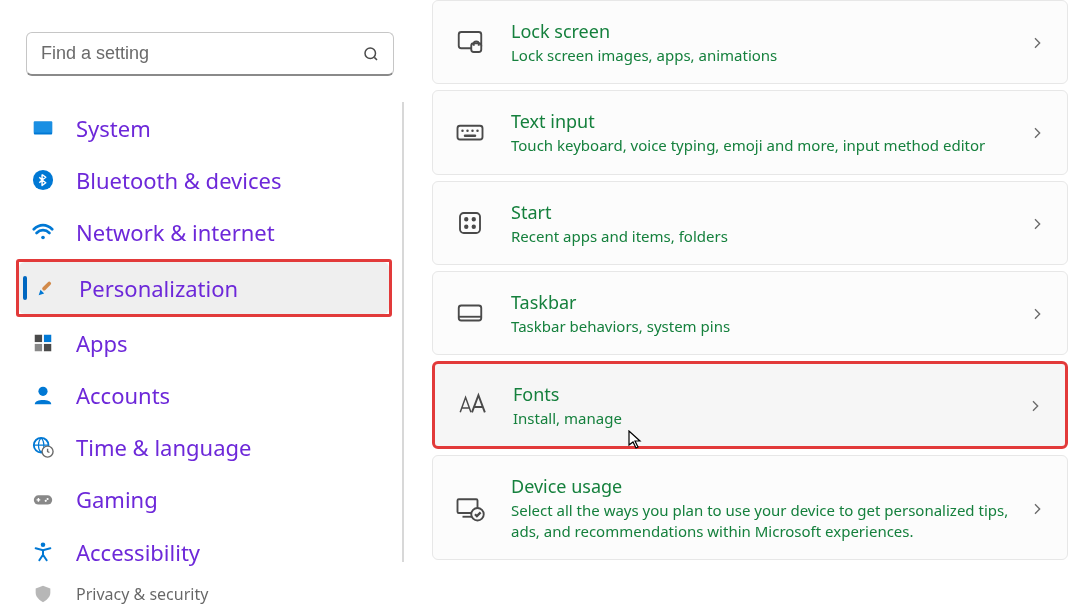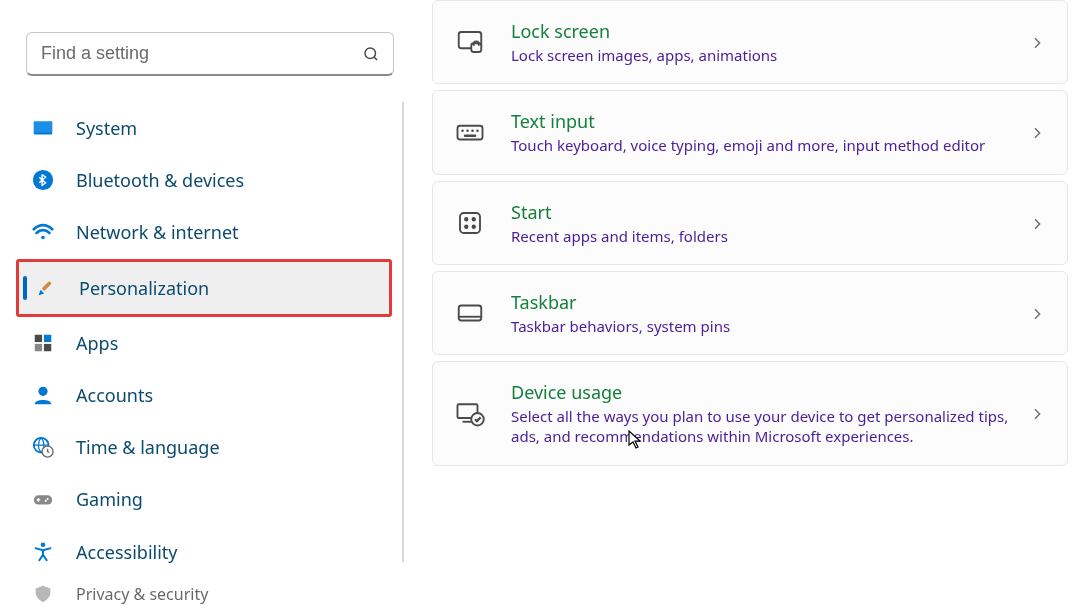--- a/index.html
+++ b/index.html
@@ -13,21 +13,21 @@
     border-radius: 6px; background: #ffffff; font-size: 18px; color: #737373;
     outline: none;
   }
   .search-input::placeholder { color: #6b6b6b; }
   .search-icon { position: absolute; right: 14px; top: 50%; transform: translateY(-50%); width: 18px; height: 18px; color: #4a4a4a; pointer-events: none; }
   .nav { position: relative; }
   .nav-scrollbar { position: absolute; right: 0px; top: 0; width: 2px; height: 460px; background: #d8d8d8; }
   .nav-item {
     display: flex; align-items: center; gap: 22px;
     height: 52.2px; padding: 0 16px; border-radius: 6px;
-    font-size: 18px; color: #0c4a6e; cursor: default;
+    font-size: 22px; color: #6d28d9; cursor: default;
     margin-right: 12px;
   }
   .nav-item .label { white-space: nowrap; }
   .nav-item.active { background: #efefef; position: relative; }
   .nav-item.active::before { content: ""; position: absolute; left: 4px; top: 14px; bottom: 14px; width: 4px; background: #0067c0; border-radius: 2px; }
   .nav-highlight { border: 3px solid #e23a3a; border-radius: 3px; margin-right: 12px;}
   .nav-highlight .nav-item { margin-right: 0; }
   .nav-icon { width: 22px; height: 22px; display: flex; align-items: center; justify-content: center; flex-shrink: 0; }
   .nav-icon svg { width: 22px; height: 22px; }
   .nav-cut { opacity: 0.6; height: 32px; clip-path: inset(0 0 -20px 0); display:flex; align-items:center; gap:22px; padding:0 16px;}
@@ -35,21 +35,21 @@
   .cards { display: flex; flex-direction: column; gap: 6px; }
   .card {
     display: flex; align-items: center;
     background: #fcfcfc; border: 1px solid #e7e7e7; border-radius: 6px;
     padding: 18px 22px; position: relative; cursor: default;
   }
   .card.red-highlight { border: 3px solid #e23a3a; background: #f6f6f6; }
   .card-icon { width: 30px; height: 30px; margin-right: 26px; color: #4a4a4a; display:flex; align-items:center; justify-content:center; }
   .card-text { flex: 1; min-width: 0; }
   .card-title { font-size: 18px; color: #15803d; }
-  .card-sub { font-size: 15px; color: #4c1d95; margin-top: 2px; line-height: 1.35; padding-right: 20px;}
+  .card-sub { font-size: 15px; color: #15803d; margin-top: 2px; line-height: 1.35; padding-right: 20px;}
   .chevron { width: 16px; height: 16px; color: #6a6a6a; flex-shrink: 0; }
   .cursor-pointer { position: absolute; width: 16px; height: 20px; left: 628px; top: 430px; pointer-events:none; color:#1a1a1a;}
 </style>
 </head>
 <body>
 
 <div class="app">
   <aside class="sidebar">
     <div class="search-wrap">
       <input class="search-input" type="text" placeholder="Find a setting" style="">
@@ -242,20 +242,35 @@
         </span>
         <div class="card-text">
           <div class="card-title">Taskbar</div>
           <div class="card-sub">Taskbar behaviors, system pins</div>
         </div>
         <span class="chevron"><svg viewBox="0 0 24 24" fill="none" stroke="currentColor" stroke-width="2">
               <polyline points="9 5 16 12 9 19"></polyline>
             </svg></span>
       </div>
 
+      <div class="card red-highlight">
+        <span class="card-icon">
+          <svg viewBox="0 0 28 24" fill="none" stroke="currentColor" stroke-width="1.4">
+              <path d="M3 19 L8 5 L13 19 M5 15 H11"></path>
+              <path d="M14 19 L20 3 L26 19 M16 14 H24" stroke-width="1.8"></path>
+            </svg>
+        </span>
+        <div class="card-text">
+          <div class="card-title">Fonts</div>
+          <div class="card-sub">Install, manage</div>
+        </div>
+        <span class="chevron"><svg viewBox="0 0 24 24" fill="none" stroke="currentColor" stroke-width="2">
+              <polyline points="9 5 16 12 9 19"></polyline>
+            </svg></span>
+      </div>
 
       <div class="card">
         <span class="card-icon">
           <svg viewBox="0 0 24 24" fill="none" stroke="currentColor" stroke-width="1.5">
               <rect x="2" y="5" width="16" height="11" rx="1"></rect>
               <line x1="6" y1="19" x2="14" y2="19"></line>
               <circle cx="18" cy="17" r="5" fill="#fcfcfc"></circle>
               <path d="M16 17 L17.5 18.5 L20.5 15.5" stroke-width="1.8"></path>
             </svg>
         </span>

